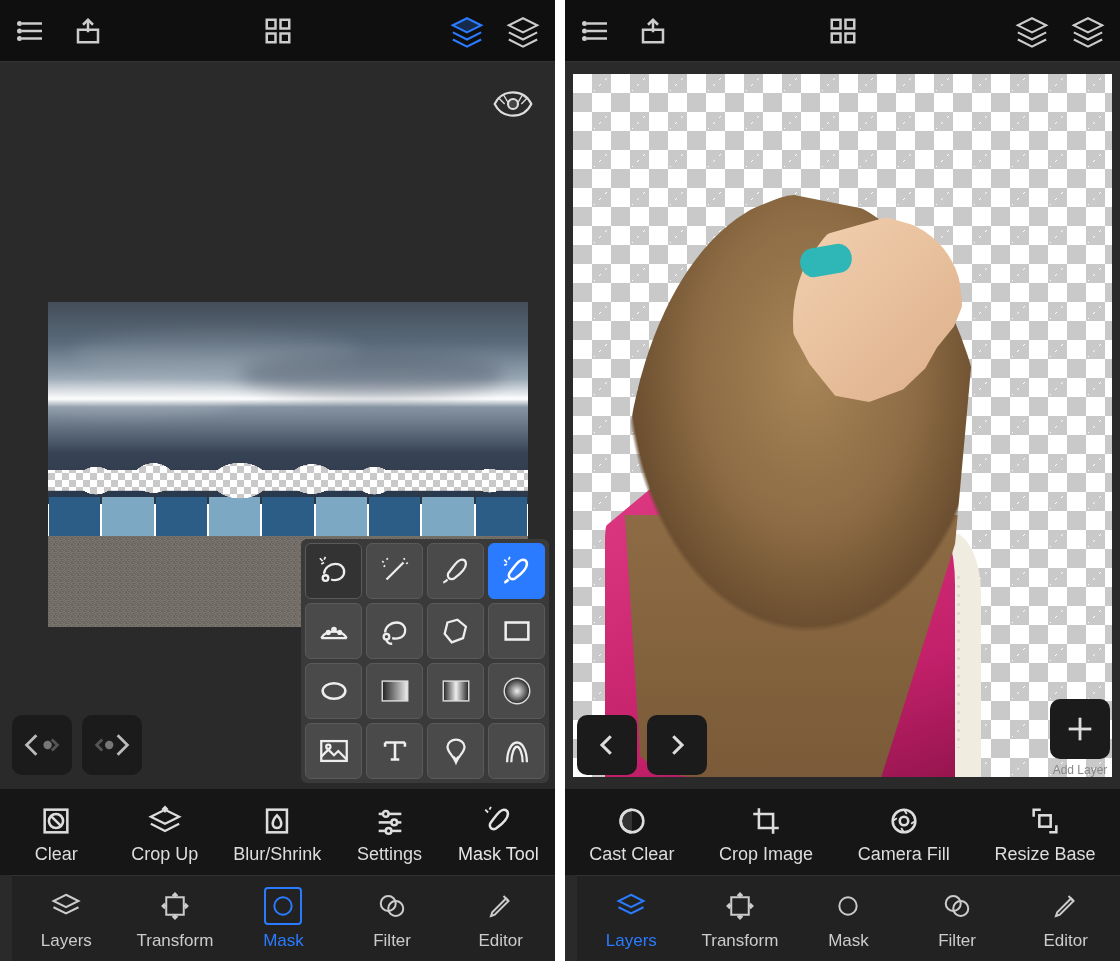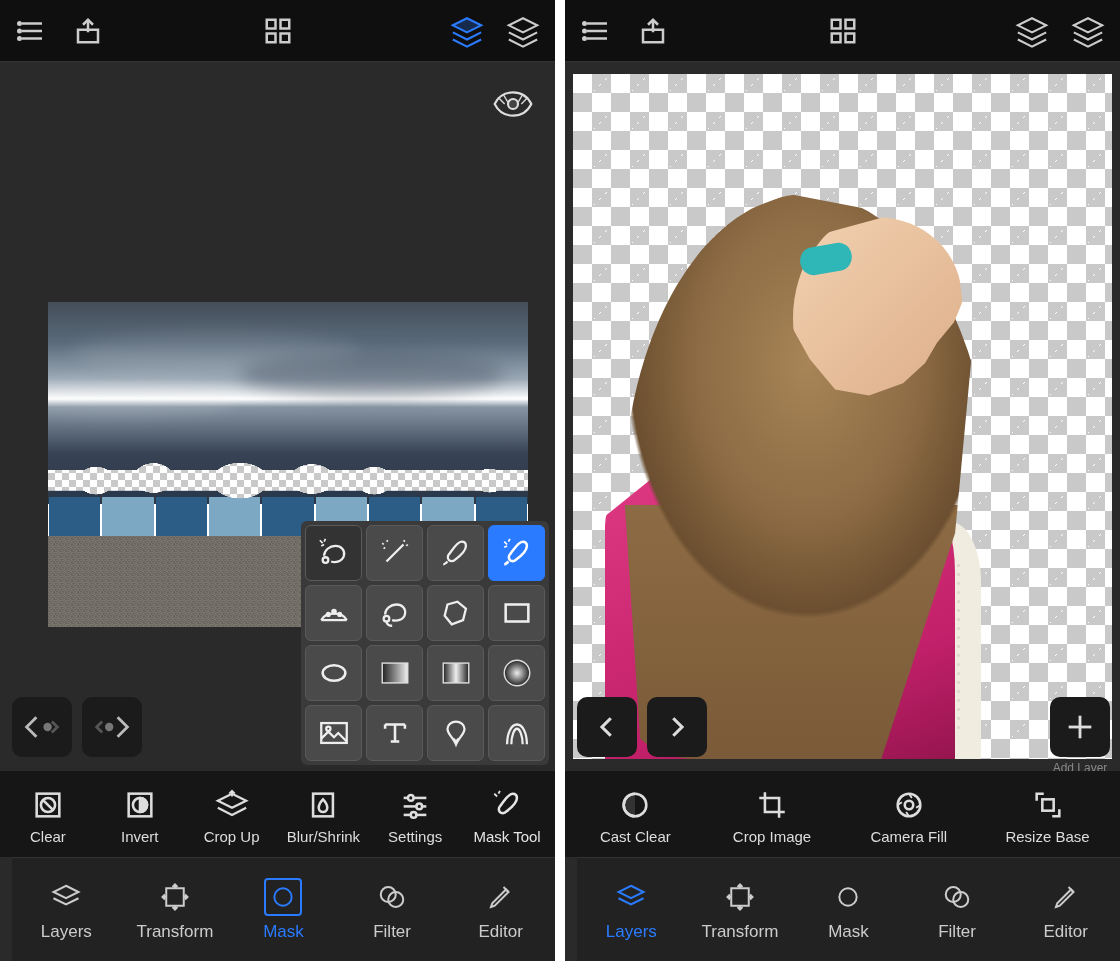--- a/index.html
+++ b/index.html
@@ -124,21 +124,21 @@
     display: flex; gap: 10px;
   }
   .nav-btn, .add-btn {
     width: 60px; height: 60px; border-radius: 10px;
     background: #1b1b1b;
     display:flex; align-items:center; justify-content:center;
     color:#ddd;
     cursor:pointer;
   }
   .add-btn {
-    position: absolute; right: 10px; bottom: 14px;
+    position: absolute; right: 10px; bottom: 30px;
     flex-direction: column;
   }
   .add-label { font-size: 12px; color:#888; margin-top:4px; position:absolute; bottom:-18px; white-space:nowrap; }
   .tool-grid {
     position: absolute; right: 6px; bottom: 6px;
     width: 248px;
     display: grid; grid-template-columns: repeat(4, 1fr);
     gap: 4px;
     background: #3a3a3a;
     padding: 4px;
@@ -155,28 +155,28 @@
   .tool-cell.dark { background:#333; }
   .tool-cell.active { background:#2a7bff; border-color:#2a7bff; color:#fff; }
   .option-bar {
     height: 86px;
     background: #161616;
     display:flex; align-items:center; justify-content:space-around;
     padding: 4px 2px 0;
   }
   .opt {
     display:flex; flex-direction:column; align-items:center; gap:6px;
-    color:#ddd; font-size:15px;
+    color:#ddd; font-size:18px;
     cursor:pointer;
     min-width: 80px;
   }
   .opt.active { color:#e5e5e5; }
   .opt svg { width:34px; height:34px; }
   .tab-bar {
-    height: 104px;
+    height: 86px;
     background: #222;
     display:flex;
     margin-left:12px;
   }
   .tab {
     flex:1;
     display:flex; flex-direction:column; align-items:center; justify-content:center;
     gap:6px;
     color:#ccc; font-size:17px;
     cursor:pointer;
@@ -463,28 +463,20 @@
   <div class="option-bar">
     <div class="opt">
       <svg viewBox="0 0 24 24" fill="none" stroke="currentColor" stroke-width="1.8">
           <rect x="4" y="4" width="16" height="16"></rect>
           <circle cx="12" cy="12" r="5"></circle>
           <line x1="8" y1="8" x2="16" y2="16"></line>
         </svg>
       <span>Clear</span>
     </div>
     <div class="opt">
-      <svg viewBox="0 0 24 24" fill="none" stroke="currentColor" stroke-width="1.8">
-          <rect x="4" y="4" width="16" height="16"></rect>
-          <circle cx="12" cy="12" r="5"></circle>
-          <path d="M12 7a5 5 0 010 10z" fill="currentColor"></path>
-        </svg>
-      <span>Invert</span>
-    </div>
-    <div class="opt">
       <svg viewBox="0 0 24 24" fill="none" stroke="currentColor" stroke-width="1.6">
           <polygon points="12 4 22 9 12 14 2 9"></polygon>
           <polyline points="2 14 12 19 22 14"></polyline>
           <path d="M12 2v4M10 4l2-2 2 2" stroke-width="1.3"></path>
         </svg>
       <span>Crop Up</span>
     </div>
     <div class="opt">
       <svg viewBox="0 0 24 24" fill="none" stroke="currentColor" stroke-width="1.8">
           <rect x="5" y="4" width="14" height="16"></rect>

